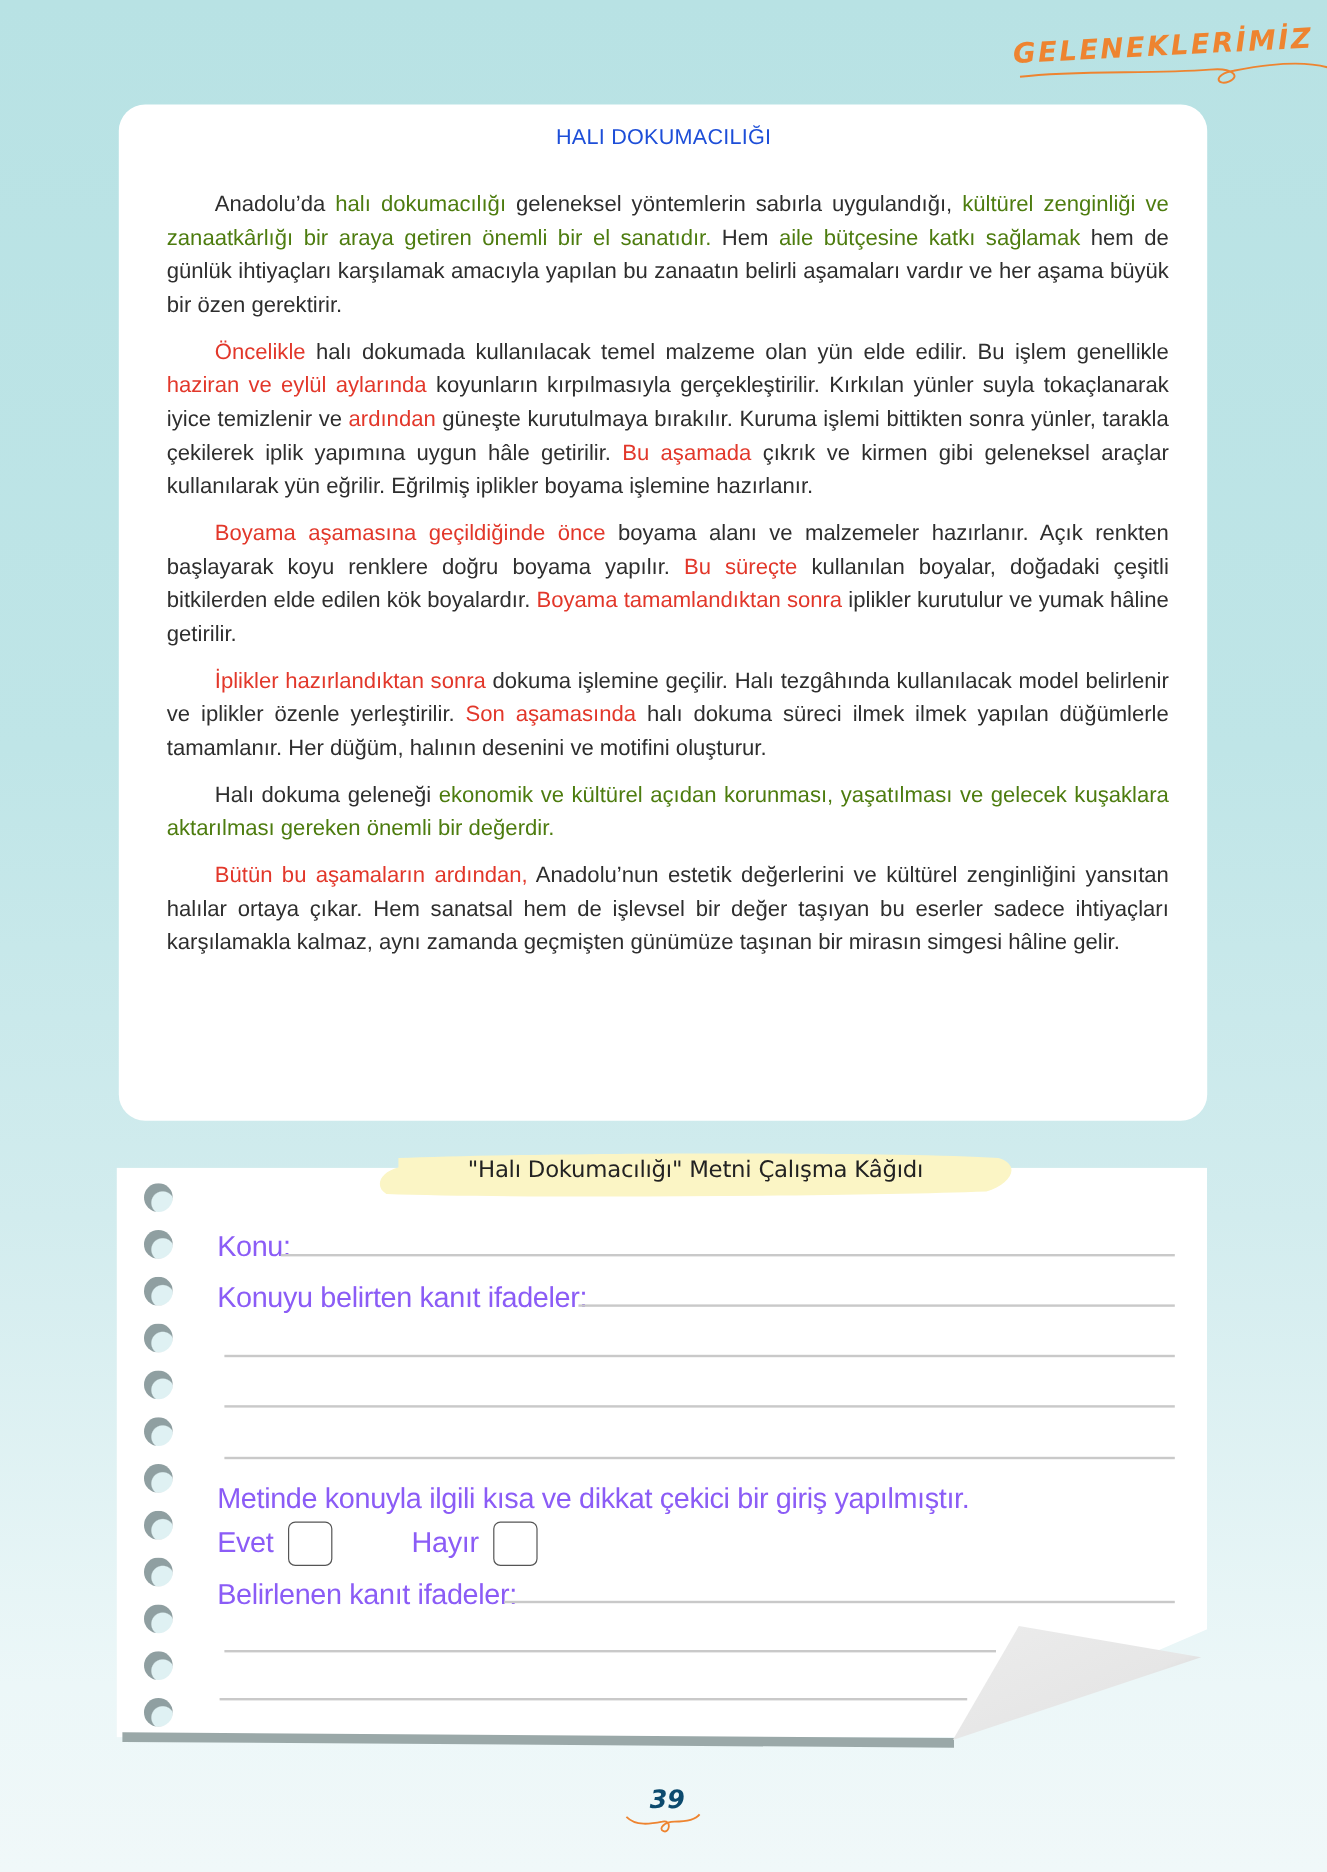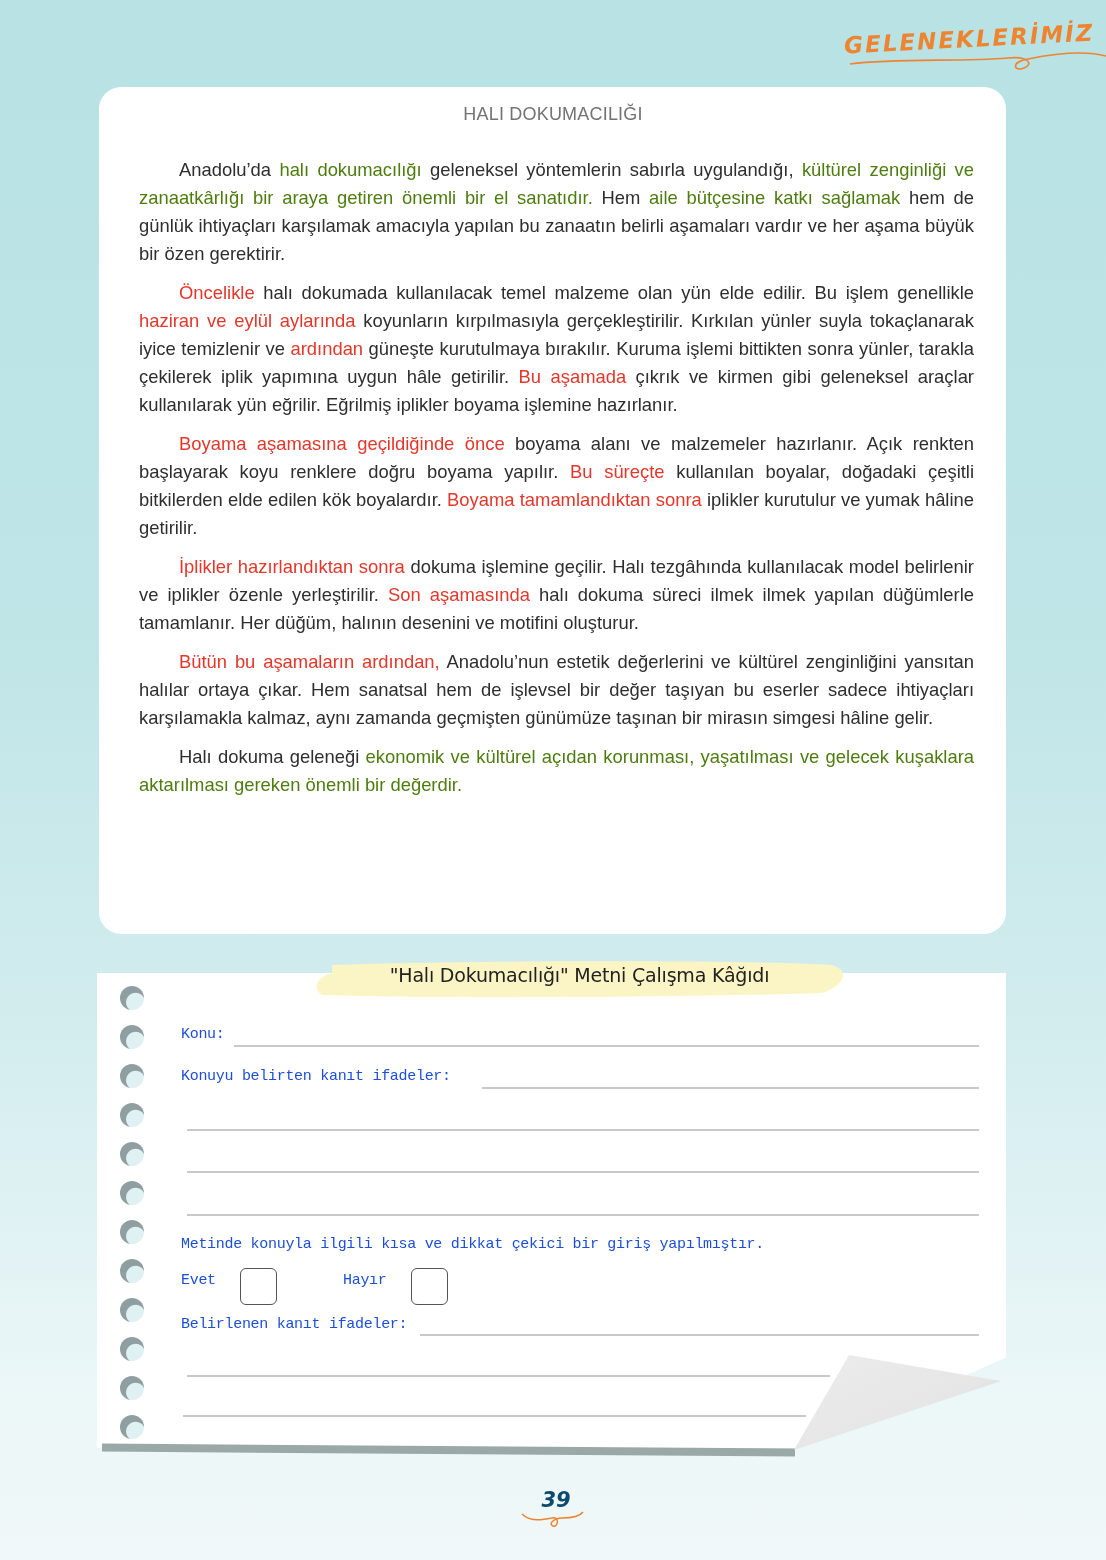--- a/index.html
+++ b/index.html
@@ -26,21 +26,21 @@
     .brand svg { position: absolute; left: 0; top: 28px; }
 
     
     .card {
       position: absolute; left: 99px; top: 87px;
       width: 907px; height: 847px;
       background: #ffffff; border-radius: 22px;
     }
     .card-title {
       position: absolute; left: 0; right: 0; top: 104px;
-      text-align: center; font-size: 18px; color: #737373;
+      text-align: center; font-size: 18px; color: #1d4ed8;
       font-weight: normal; letter-spacing: 0.2px;
     }
     .card-body {
       position: absolute; left: 139px; top: 156px; width: 835px;
       font-size: 18.4px; line-height: 28px; color: #2e2e2e;
     }
     .para { text-align: justify; text-indent: 40px; margin-bottom: 11px; }
     .g { color: #4d7c0f; }
     .r { color: #e2372a; }
 
@@ -68,22 +68,22 @@
       position: absolute; left: 312px; top: 964px; width: 535px;
       text-align: center; font-size: 19px; color: #222;
       font-family: "DejaVu Sans", sans-serif; letter-spacing: -0.2px;
     }
     .hole {
       position: absolute; left: 120px; width: 24px; height: 24px;
       border-radius: 50%;
       background: radial-gradient(circle at 65% 68%, #dff1f3 0 9px, transparent 10px), #8f9fa1;
     }
     .ws-label {
-      position: absolute; font-family: Liberation Mono, monospace;
-      font-size: 15px; color: #1d4ed8; letter-spacing: -0.3px;
+      position: absolute; font-family: Liberation Sans, sans-serif;
+      font-size: 24px; color: #8b5cf6; letter-spacing: -0.3px;
     }
     .ws-line {
       position: absolute; height: 2px; background: #c9c9c9;
     }
     .checkbox {
       position: absolute; width: 37px; height: 37px;
       border: 1.5px solid #555; border-radius: 6px; background: #fff;
     }
 
     .page-num {
@@ -103,22 +103,22 @@
   </svg>
 </div>
 
 <div class="card"></div>
 <div class="card-title">HALI DOKUMACILIĞI</div>
 <div class="card-body" id="article-body">
     <p class="para"><span>Anadolu’da </span><span class="g">halı dokumacılığı</span><span> geleneksel yöntemlerin sabırla uygulandığı, </span><span class="g">kültürel zenginliği ve zanaatkârlığı bir araya getiren önemli bir el sanatıdır.</span><span> Hem </span><span class="g">aile bütçesine katkı sağlamak</span><span> hem de günlük ihtiyaçları karşılamak amacıyla yapılan bu zanaatın belirli aşamaları vardır ve her aşama büyük bir özen gerektirir.</span></p>
     <p class="para"><span class="r">Öncelikle</span><span> halı dokumada kullanılacak temel malzeme olan yün elde edilir. Bu işlem genellikle </span><span class="r">haziran ve eylül aylarında</span><span> koyunların kırpılmasıyla gerçekleştirilir. Kırkılan yünler suyla tokaçlanarak iyice temizlenir ve </span><span class="r">ardından</span><span> güneşte kurutulmaya bırakılır. Kuruma işlemi bittikten sonra yünler, tarakla çekilerek iplik yapımına uygun hâle getirilir. </span><span class="r">Bu aşamada</span><span> çıkrık ve kirmen gibi geleneksel araçlar kullanılarak yün eğrilir. Eğrilmiş iplikler boyama işlemine hazırlanır.</span></p>
     <p class="para"><span class="r">Boyama aşamasına geçildiğinde önce</span><span> boyama alanı ve malzemeler hazırlanır. Açık renkten başlayarak koyu renklere doğru boyama yapılır. </span><span class="r">Bu süreçte</span><span> kullanılan boyalar, doğadaki çeşitli bitkilerden elde edilen kök boyalardır. </span><span class="r">Boyama tamamlandıktan sonra</span><span> iplikler kurutulur ve yumak hâline getirilir.</span></p>
     <p class="para"><span class="r">İplikler hazırlandıktan sonra</span><span> dokuma işlemine geçilir. Halı tezgâhında kullanılacak model belirlenir ve iplikler özenle yerleştirilir. </span><span class="r">Son aşamasında</span><span> halı dokuma süreci ilmek ilmek yapılan düğümlerle tamamlanır. Her düğüm, halının desenini ve motifini oluşturur.</span></p>
+    <p class="para"><span>Halı dokuma geleneği </span><span class="g">ekonomik ve kültürel açıdan korunması, yaşatılması ve gelecek kuşaklara aktarılması gereken önemli bir değerdir.</span></p>
     <p class="para"><span class="r">Bütün bu aşamaların ardından,</span><span> Anadolu’nun estetik değerlerini ve kültürel zenginliğini yansıtan halılar ortaya çıkar. Hem sanatsal hem de işlevsel bir değer taşıyan bu eserler sadece ihtiyaçları karşılamakla kalmaz, aynı zamanda geçmişten günümüze taşınan bir mirasın simgesi hâline gelir.</span></p>
-    <p class="para"><span>Halı dokuma geleneği </span><span class="g">ekonomik ve kültürel açıdan korunması, yaşatılması ve gelecek kuşaklara aktarılması gereken önemli bir değerdir.</span></p>
   </div>
 
 <div class="sheet"></div>
 <div class="sheet-shadow"></div>
 <svg class="curl" viewBox="0 0 210 100">
   <defs>
     <linearGradient id="curlg" x1="0" y1="0" x2="1" y2="1">
       <stop offset="0" stop-color="#ececec"></stop>
       <stop offset="0.6" stop-color="#e6e6e6"></stop>
       <stop offset="1" stop-color="#b9b9b9"></stop>

